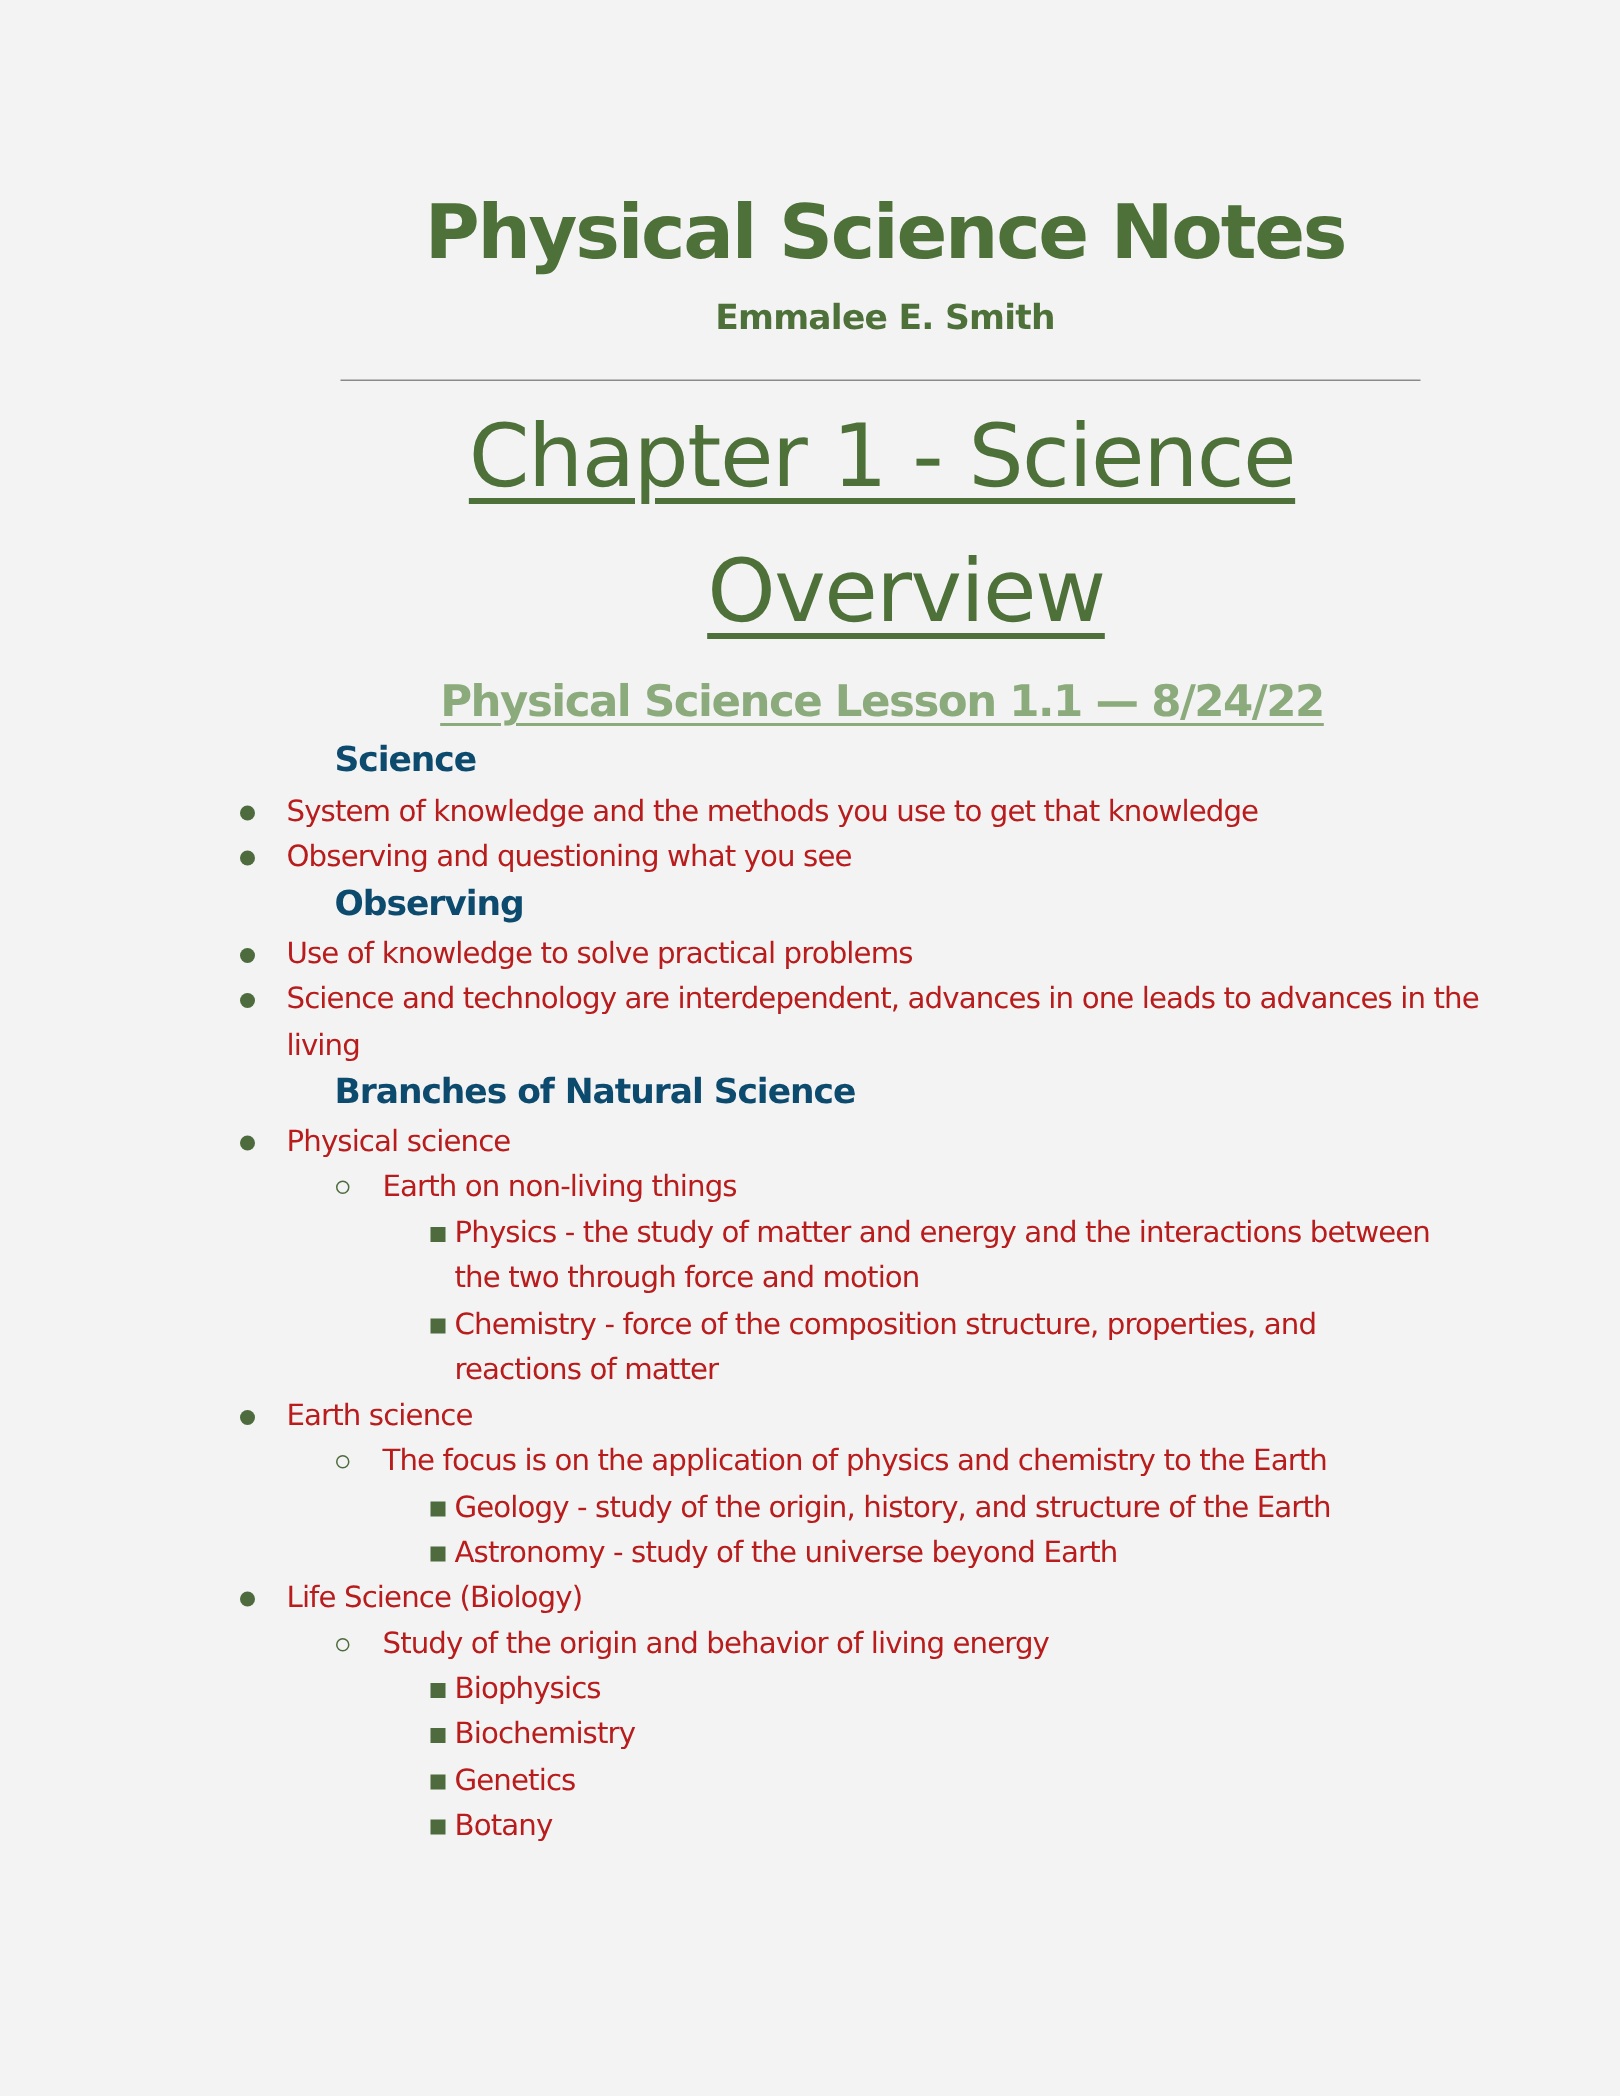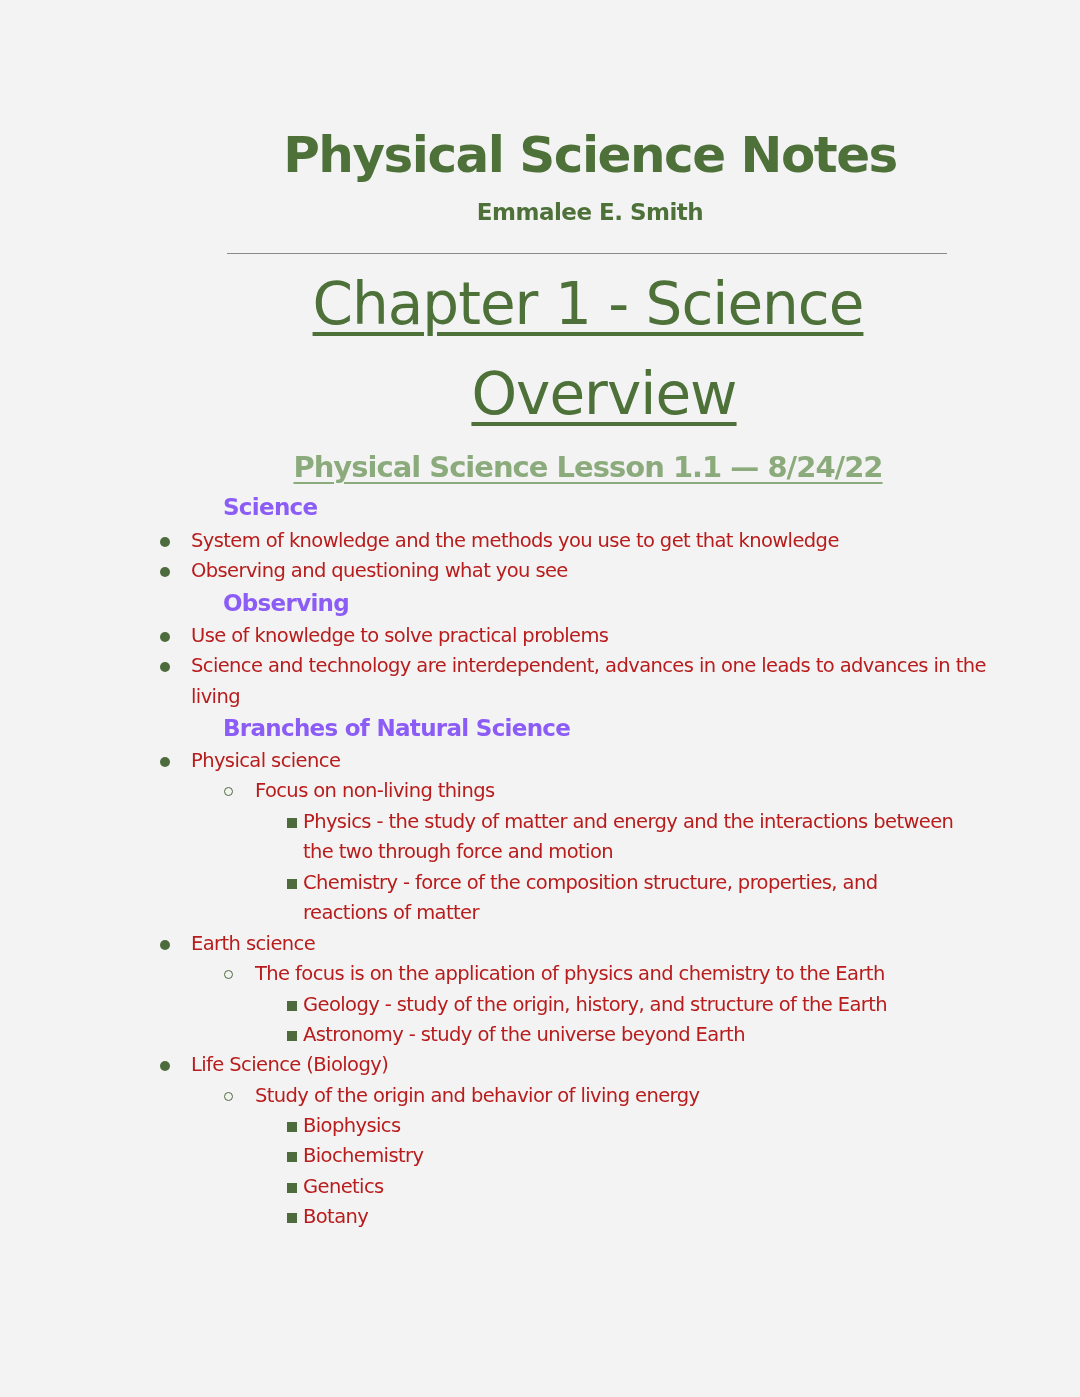--- a/index.html
+++ b/index.html
@@ -35,21 +35,21 @@
   .chapter.l2 { top: 360px; left: 0; width: 1208px; }
   .lesson {
     position: absolute; left: 0; width: 1176px; top: 450px;
     text-align: center; font-size: 29px; font-weight: bold;
     color: #8cab7c; text-decoration: underline;
     text-decoration-thickness: 2px; text-underline-offset: 5px;
     letter-spacing: -1px;
   }
   .heading {
     position: absolute; left: 223px; font-size: 23px; font-weight: bold;
-    color: #8b5cf6; letter-spacing: -0.7px;
+    color: #0c4a6e; letter-spacing: -0.7px;
   }
   .line {
     position: absolute; font-size: 19.5px; color: #b91c1c;
     letter-spacing: -0.6px; white-space: nowrap;
   }
   .b1 { left: 191px; }
   .b2 { left: 255px; }
   .b3 { left: 303px; }
   .dot {
     position: absolute; left: 160px; width: 10px; height: 10px;
@@ -85,21 +85,21 @@
 <div class="line b1" style="top:624px">Use of knowledge to solve practical problems</div>
 <span class="dot" style="top:662px"></span>
 <div class="line b1" style="top:654px">Science and technology are interdependent, advances in one leads to advances in the</div>
 <div class="line b1" style="top:685px">living</div>
 
 <div class="heading" style="top:715px">Branches of Natural Science</div>
 
 <span class="dot" style="top:757px"></span>
 <div class="line b1" style="top:749px">Physical science</div>
 <span class="circ" style="top:787px"></span>
-<div class="line b2" style="top:779px">Focus on non-living things</div>
+<div class="line b2" style="top:779px">Earth on non-living things</div>
 <span class="sq" style="top:818px"></span>
 <div class="line b3" style="top:810px">Physics - the study of matter and energy and the interactions between</div>
 <div class="line b3" style="top:840px">the two through force and motion</div>
 <span class="sq" style="top:879px"></span>
 <div class="line b3" style="top:871px">Chemistry - force of the composition structure, properties, and</div>
 <div class="line b3" style="top:901px">reactions of matter</div>
 
 <span class="dot" style="top:940px"></span>
 <div class="line b1" style="top:932px">Earth science</div>
 <span class="circ" style="top:970px"></span>

